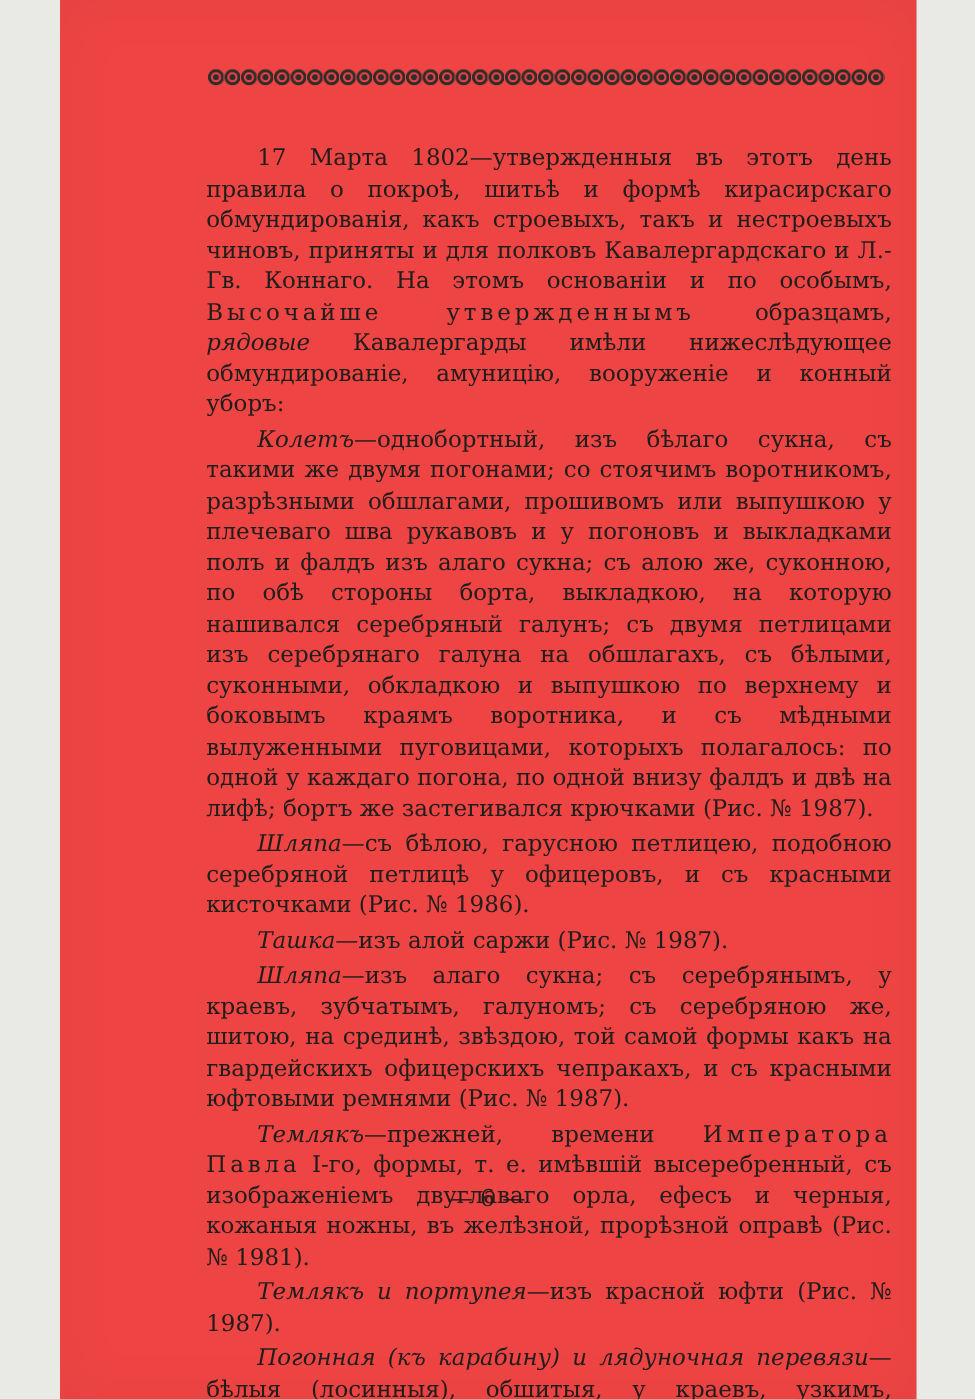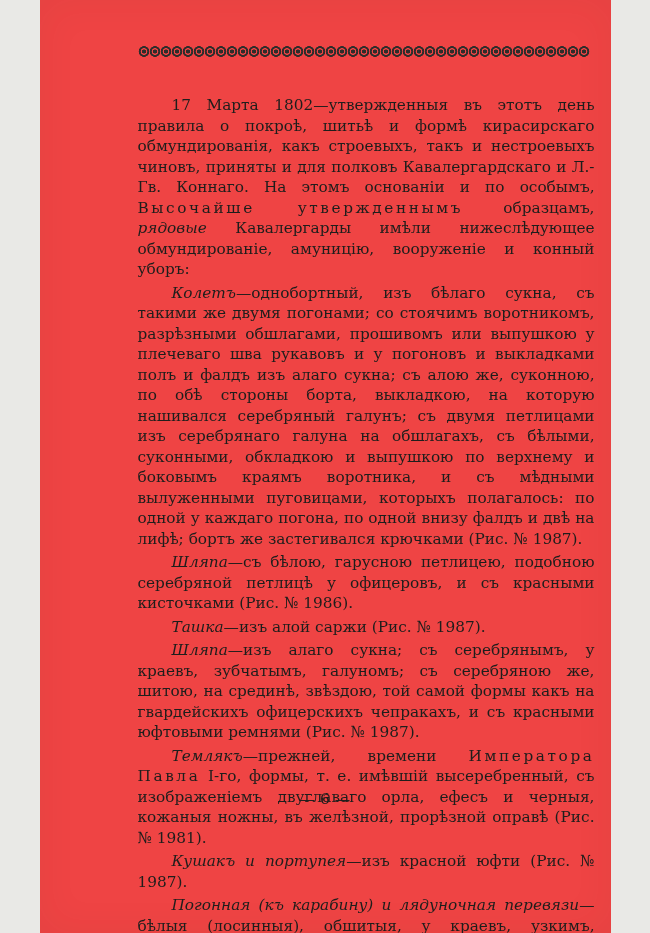--- a/index.html
+++ b/index.html
@@ -60,19 +60,19 @@
 
 <div class="page">
   <div class="ornament"></div>
   <div class="text-block">
       <p class="para"><span>17 Марта 1802—утвержденныя въ этотъ день правила о покроѣ, шитьѣ и формѣ кирасирскаго обмундированія, какъ строевыхъ, такъ и нестроевыхъ чиновъ, приняты и для полковъ Кавалергардскаго и Л.-Гв. Коннаго. На этомъ основаніи и по особымъ, </span><span class="seg-spaced">Высочайше утвержденнымъ</span><span> образцамъ, </span><span class="seg-italic">рядовые</span><span> Кавалергарды имѣли нижеслѣдующее обмундированіе, амуницію, вооруженіе и конный уборъ:</span></p>
       <p class="para"><span class="seg-italic">Колетъ</span><span>—однобортный, изъ бѣлаго сукна, съ такими же двумя погонами; со стоячимъ воротникомъ, разрѣзными обшлагами, прошивомъ или выпушкою у плечеваго шва рукавовъ и у погоновъ и выкладками полъ и фалдъ изъ алаго сукна; съ алою же, суконною, по обѣ стороны борта, выкладкою, на которую нашивался серебряный галунъ; съ двумя петлицами изъ серебрянаго галуна на обшлагахъ, съ бѣлыми, суконными, обкладкою и выпушкою по верхнему и боковымъ краямъ воротника, и съ мѣдными вылуженными пуговицами, которыхъ полагалось: по одной у каждаго погона, по одной внизу фалдъ и двѣ на лифѣ; бортъ же застегивался крючками (Рис. № 1987).</span></p>
       <p class="para"><span class="seg-italic">Шляпа</span><span>—съ бѣлою, гарусною петлицею, подобною серебряной петлицѣ у офицеровъ, и съ красными кисточками (Рис. № 1986).</span></p>
       <p class="para"><span class="seg-italic">Ташка</span><span>—изъ алой саржи (Рис. № 1987).</span></p>
       <p class="para"><span class="seg-italic">Шляпа</span><span>—изъ алаго сукна; съ серебрянымъ, у краевъ, зубчатымъ, галуномъ; съ серебряною же, шитою, на срединѣ, звѣздою, той самой формы какъ на гвардейскихъ офицерскихъ чепракахъ, и съ красными юфтовыми ремнями (Рис. № 1987).</span></p>
       <p class="para"><span class="seg-italic">Темлякъ</span><span>—прежней, времени </span><span class="seg-spaced">Императора Павла</span><span> I-го, формы, т. е. имѣвшій высеребренный, съ изображеніемъ двуглаваго орла, ефесъ и черныя, кожаныя ножны, въ желѣзной, прорѣзной оправѣ (Рис. № 1981).</span></p>
-      <p class="para"><span class="seg-italic">Кушакъ и портупея</span><span>—изъ красной юфти (Рис. № 1987).</span></p>
+      <p class="para"><span class="seg-italic">Темлякъ и портупея</span><span>—изъ красной юфти (Рис. № 1987).</span></p>
       <p class="para"><span class="seg-italic">Погонная (къ карабину) и лядуночная перевязи</span><span>—бѣлыя (лосинныя), обшитыя, у краевъ, узкимъ, серебрянымъ га-</span></p>
     </div>
   <div class="footer">
     <span>—  6  —</span>
   </div>
 </div>
 
 </body></html>

